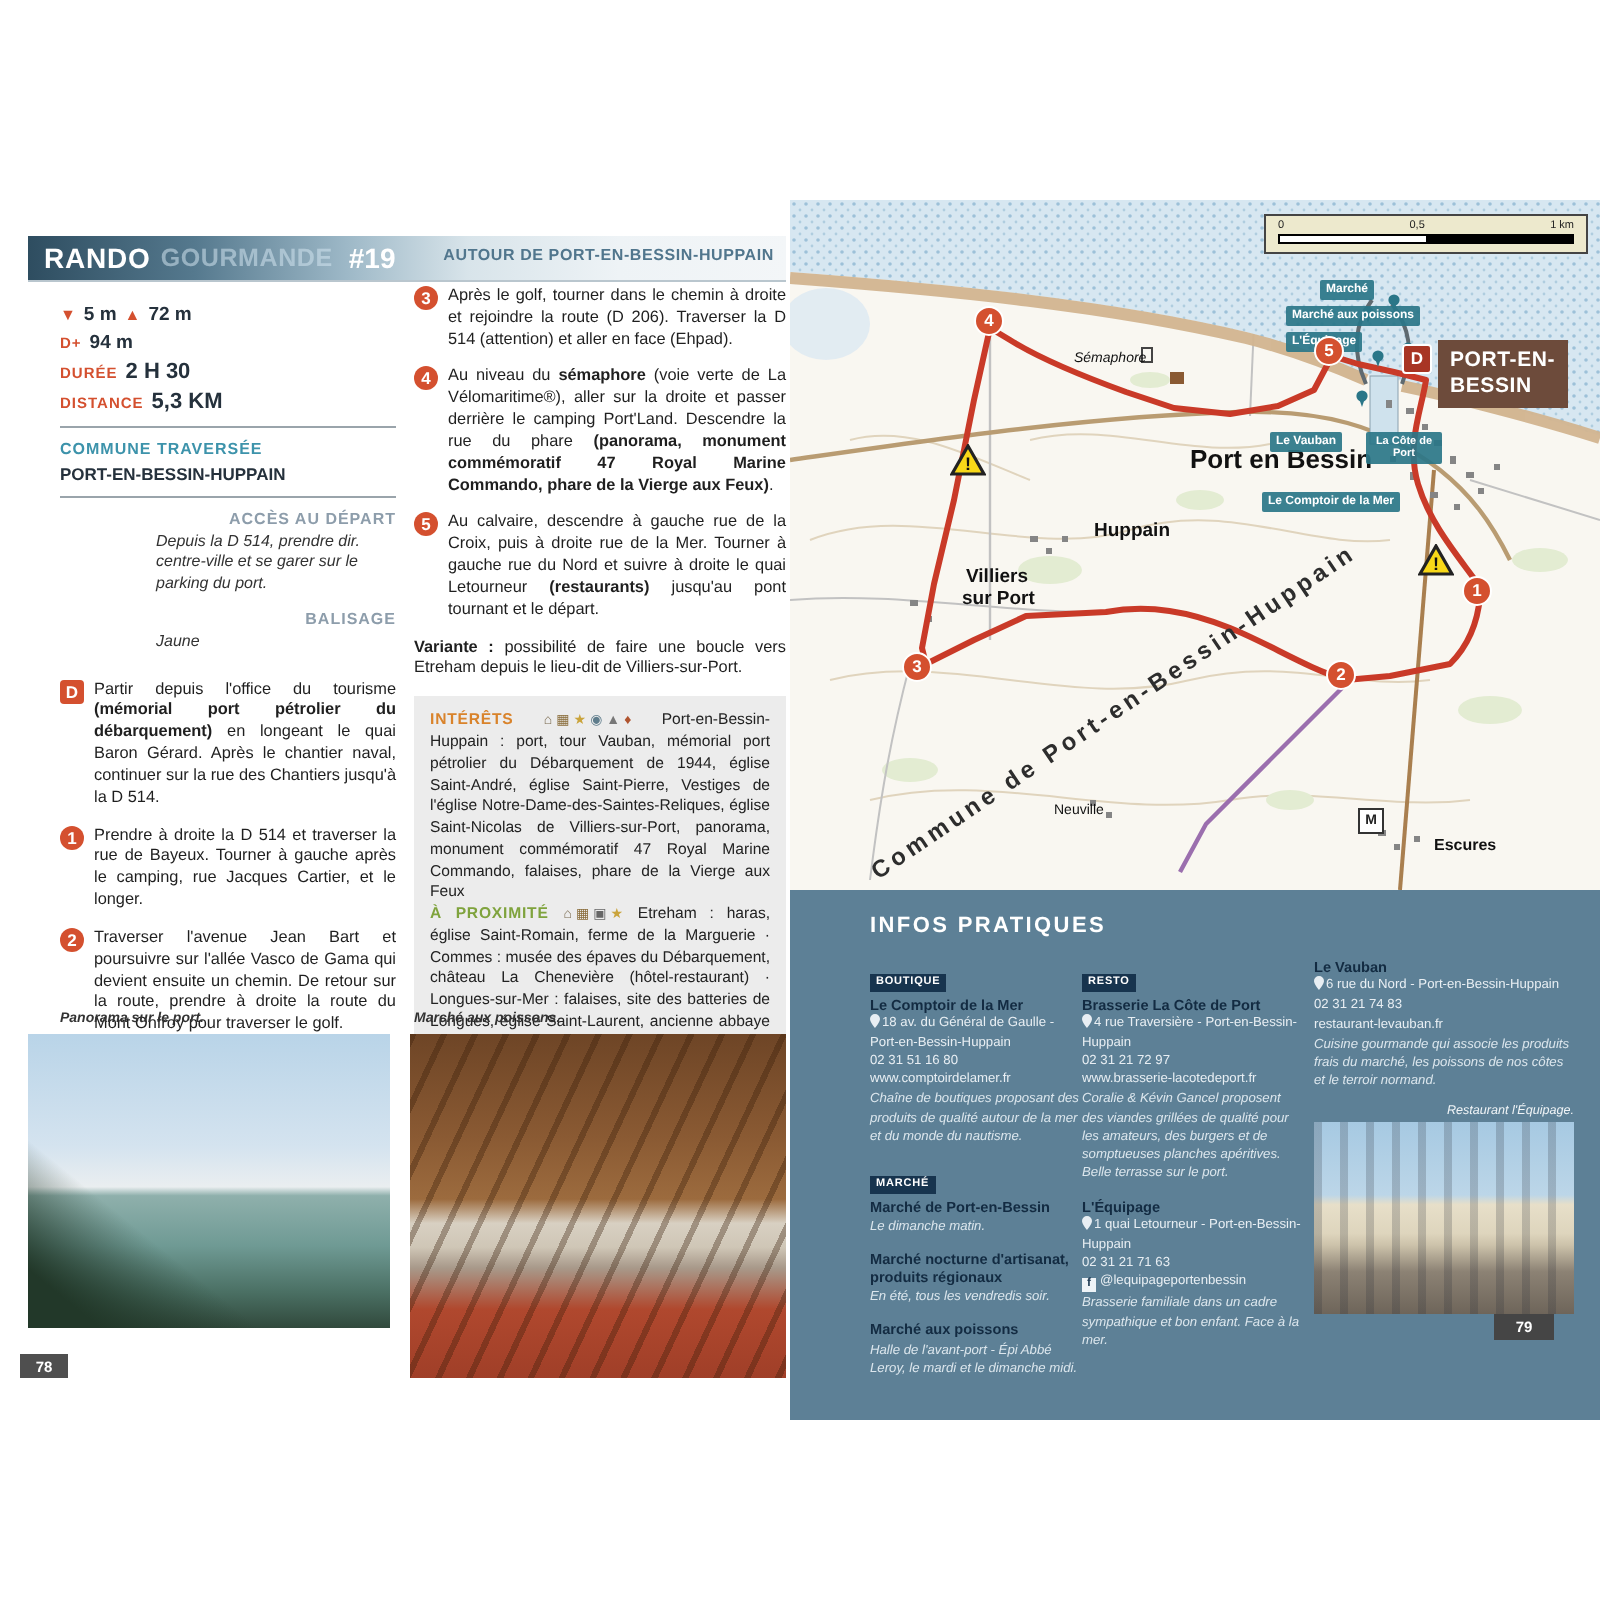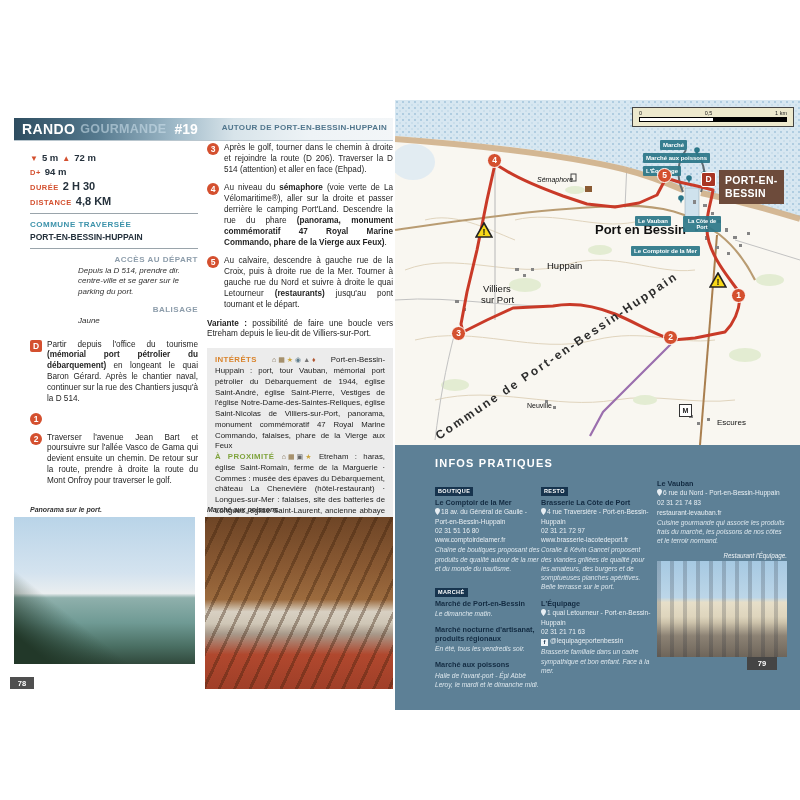--- a/index.html
+++ b/index.html
@@ -60,21 +60,21 @@
 
   .pagenum{background:#4f4f4f;color:#fff;font-size:7.5px;font-weight:bold;
            display:flex;align-items:center;justify-content:center;}
   .pn-left{left:10px;top:677px;width:24px;height:12px;}
 
   
   .map{left:395px;top:100px;width:405px;height:345px;background:#f9f7f1;overflow:hidden;}
   .map svg.base{position:absolute;left:0;top:0;}
   .mlabel{position:absolute;color:#111;white-space:nowrap;}
   .lbl-town{font-size:13px;font-weight:bold;}
-  .lbl-med{font-size:9.5px;font-weight:normal;padding-left:40px;}
+  .lbl-med{font-size:9.5px;font-weight:bold;padding-left:40px;}
   .lbl-sm{font-size:7px;}
   .lbl-it{font-size:7px;font-style:italic;}
   .tag{position:absolute;background:rgba(42,118,136,.92);color:#fff;font-size:6px;font-weight:bold;
        padding:1.5px 3px;border-radius:1px;white-space:nowrap;line-height:1.15;}
   .marker{position:absolute;width:13px;height:13px;border-radius:50%;background:#d4502f;border:1px solid #fff;
           color:#fff;font-size:8.5px;font-weight:bold;text-align:center;line-height:13px;}
   .marker.square{border-radius:2px;background:#a83524;}
   .townbox{position:absolute;background:#6d4b3b;color:#fff;font-weight:bold;font-size:10.5px;
            letter-spacing:.3px;line-height:1.25;padding:4px 6px;}
   .museum{position:absolute;width:11px;height:11px;background:#fff;border:1.5px solid #333;
@@ -128,38 +128,39 @@
     <div class="statrow">
       <span class="statlbl">D+</span>
       <span class="statval">94 m</span>
     </div>
     <div class="statrow">
       <span class="statlbl">DURÉE</span>
       <span class="statbig">2 H 30</span>
     </div>
     <div class="statrow">
       <span class="statlbl">DISTANCE</span>
-      <span class="statbig">4,8 KM</span>
+      <span class="statbig">5,3 KM</span>
     </div>
     <hr class="rule">
     <div class="seclbl">COMMUNE TRAVERSÉE</div>
     <div class="secval">PORT-EN-BESSIN-HUPPAIN</div>
     <hr class="rule">
     <div class="seclbl grey" style="margin-top:6px">ACCÈS AU DÉPART</div>
     <div class="ital">Depuis la D 514, prendre dir. centre-ville et se garer sur le parking du port.</div>
     <div class="seclbl grey" style="margin-top:8px">BALISAGE</div>
     <div class="ital">Jaune</div>
 
     <div class="steps">
       <div class="step">
         <span class="badge square">D</span>
         <span class="stext"><span>Partir depuis l'office du tourisme </span><b>(mémorial port pétrolier du débarquement)</b><span> en longeant le quai Baron Gérard. Après le chantier naval, continuer sur la rue des Chantiers jusqu'à la D 514.</span></span>
       </div>
       <div class="step">
         <span class="badge">1</span>
+        <span class="stext"><span>Prendre à droite la D 514 et traverser la rue de Bayeux. Tourner à gauche après le camping, rue Jacques Cartier, et le longer.</span></span>
       </div>
       <div class="step">
         <span class="badge">2</span>
         <span class="stext"><span>Traverser l'avenue Jean Bart et poursuivre sur l'allée Vasco de Gama qui devient ensuite un chemin. De retour sur la route, prendre à droite la route du Mont Onfroy pour traverser le golf.</span></span>
       </div>
     </div>
   </div>
 
   <div class="abs col2">
     <div class="step">

